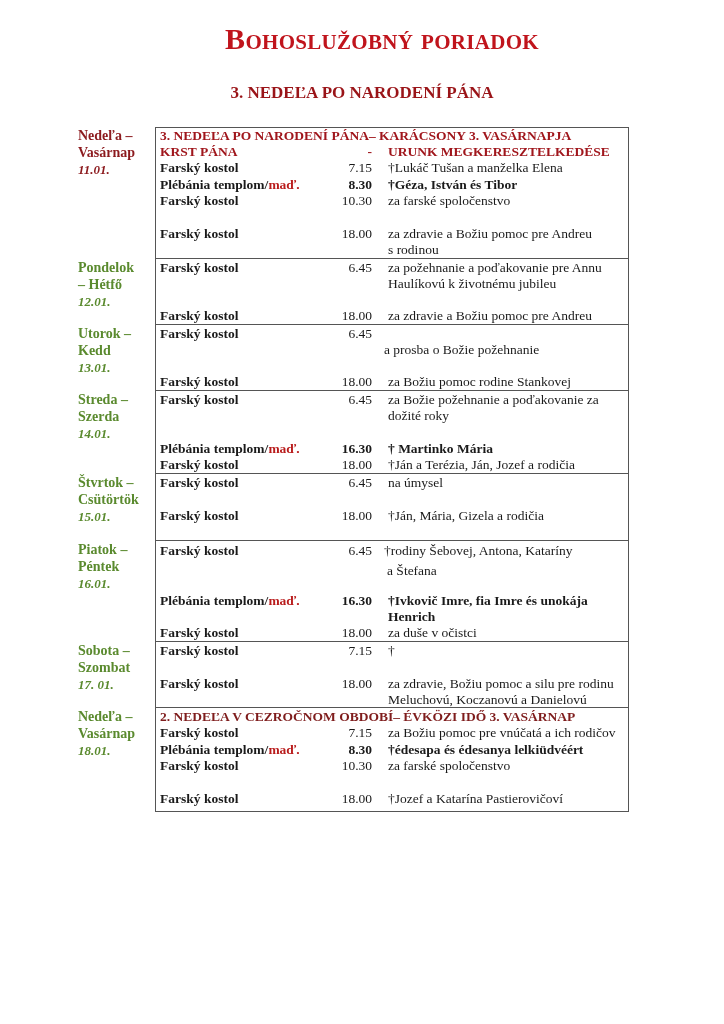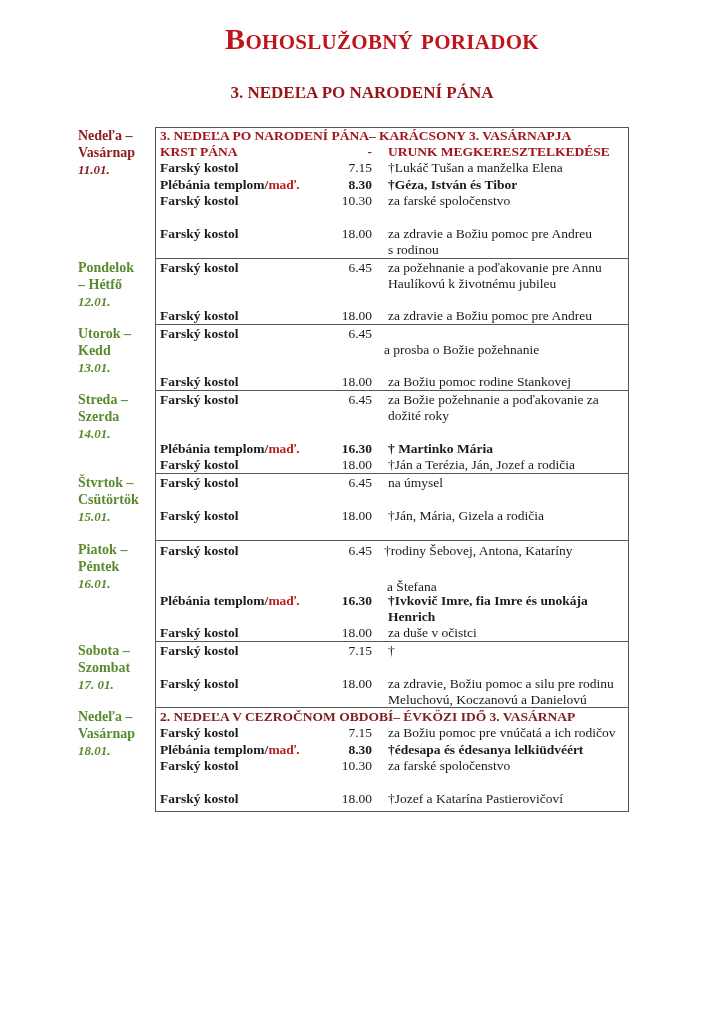--- a/index.html
+++ b/index.html
@@ -162,21 +162,21 @@
   <span class="place">Farský kostol</span>
   <span class="time">18.00</span>
   <span class="intent">†Ján, Mária, Gizela a rodičia</span>
 </div>
 
 <div class="row" style="top:542px">
   <span class="place">Farský kostol</span>
   <span class="time">6.45</span>
   <span class="intent" style="left:224px">†rodiny Šebovej, Antona, Kataríny</span>
 </div>
-<div class="cont" style="top:578px;left:387px">a Štefana</div>
+<div class="cont" style="top:562px;left:387px">a Štefana</div>
 <div class="row bold" style="top:592px">
   <span class="place"><span>Plébánia templom/</span><span class="mad">maď.</span></span>
   <span class="time">16.30</span>
   <span class="intent">†Ivkovič Imre, fia Imre és unokája</span>
 </div>
 <div class="cont" style="top:608px;left:388px;font-weight:bold">Henrich</div>
 <div class="row" style="top:624px">
   <span class="place">Farský kostol</span>
   <span class="time">18.00</span>
   <span class="intent">za duše v očistci</span>

